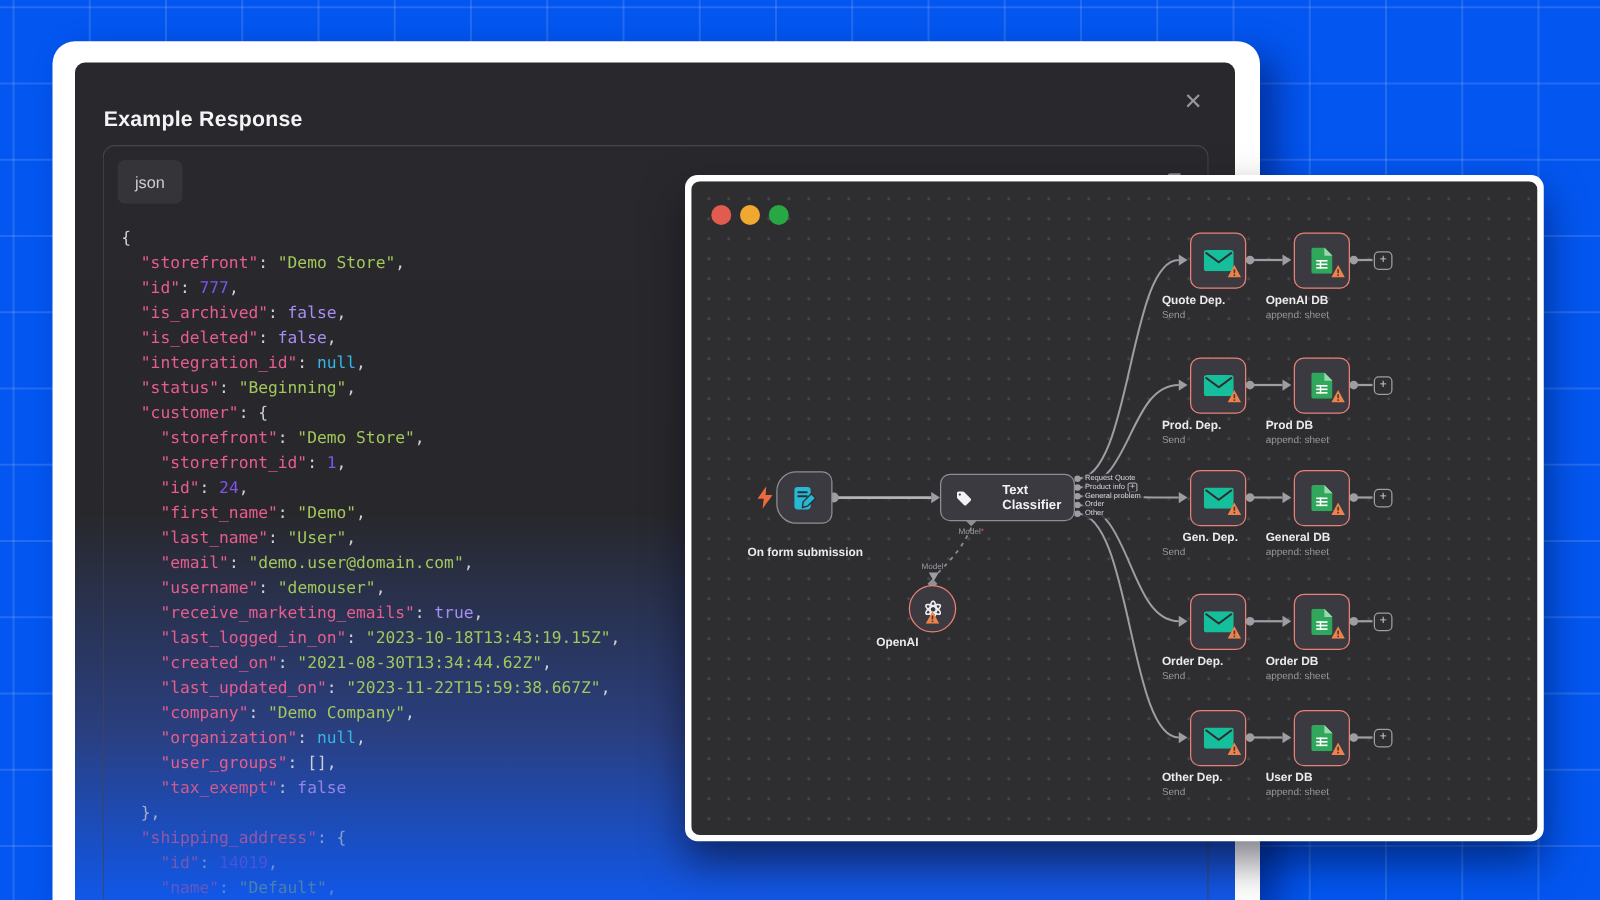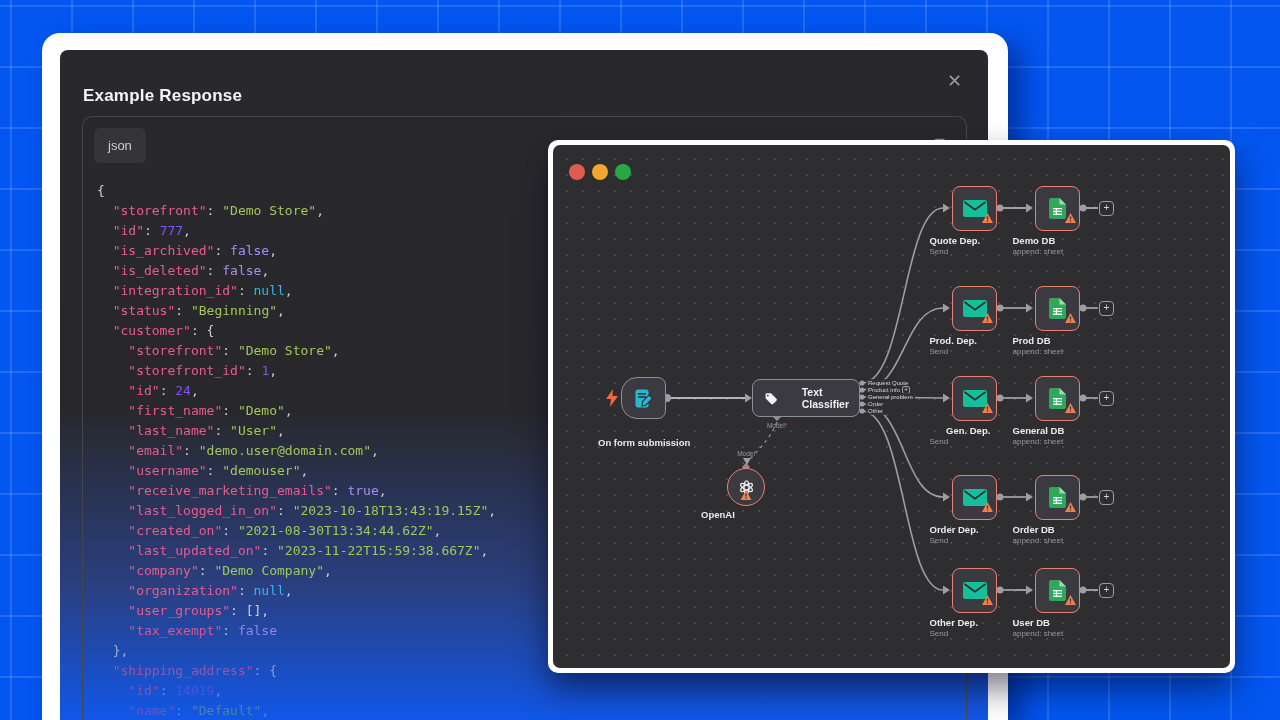--- a/index.html
+++ b/index.html
@@ -226,21 +226,21 @@
                 <rect x="4" y="15.6" width="9" height="1.3"></rect>
                 <rect x="6.8" y="10" width="1.2" height="6.9"></rect>
               </g>
             </svg>
             <span class="warn"><svg width="11" height="10" viewBox="0 0 12 11">
                 <path d="M6 0 L12 11 H0 Z" fill="#ee8248"></path>
                 <rect x="5.3" y="3.8" width="1.4" height="3.4" fill="#3a3a40"></rect>
                 <rect x="5.3" y="8.2" width="1.4" height="1.4" fill="#3a3a40"></rect>
               </svg></span>
           </div>
-          <div class="node-label" style="left: 459.5px; top: 90px;">Demo DB</div>
+          <div class="node-label" style="left: 459.5px; top: 90px;">OpenAI DB</div>
           <div class="node-sub" style="left: 459.5px; top: 102px;">append: sheet</div>
           <div class="plus-end" style="left: 546px; top: 55.5px;">+</div>
           <div class="node salmon" style="left: 399px; top: 140.5px;">
             <svg width="24" height="17" viewBox="0 0 24 17">
               <rect width="24" height="17" rx="2.5" fill="#16bf9c"></rect>
               <path d="M1.5 2 L12 9.8 L22.5 2" fill="none" stroke="#2e2e32" stroke-width="1.7"></path>
             </svg>
             <span class="warn"><svg width="11" height="10" viewBox="0 0 12 11">
                 <path d="M6 0 L12 11 H0 Z" fill="#ee8248"></path>
                 <rect x="5.3" y="3.8" width="1.4" height="3.4" fill="#3a3a40"></rect>

